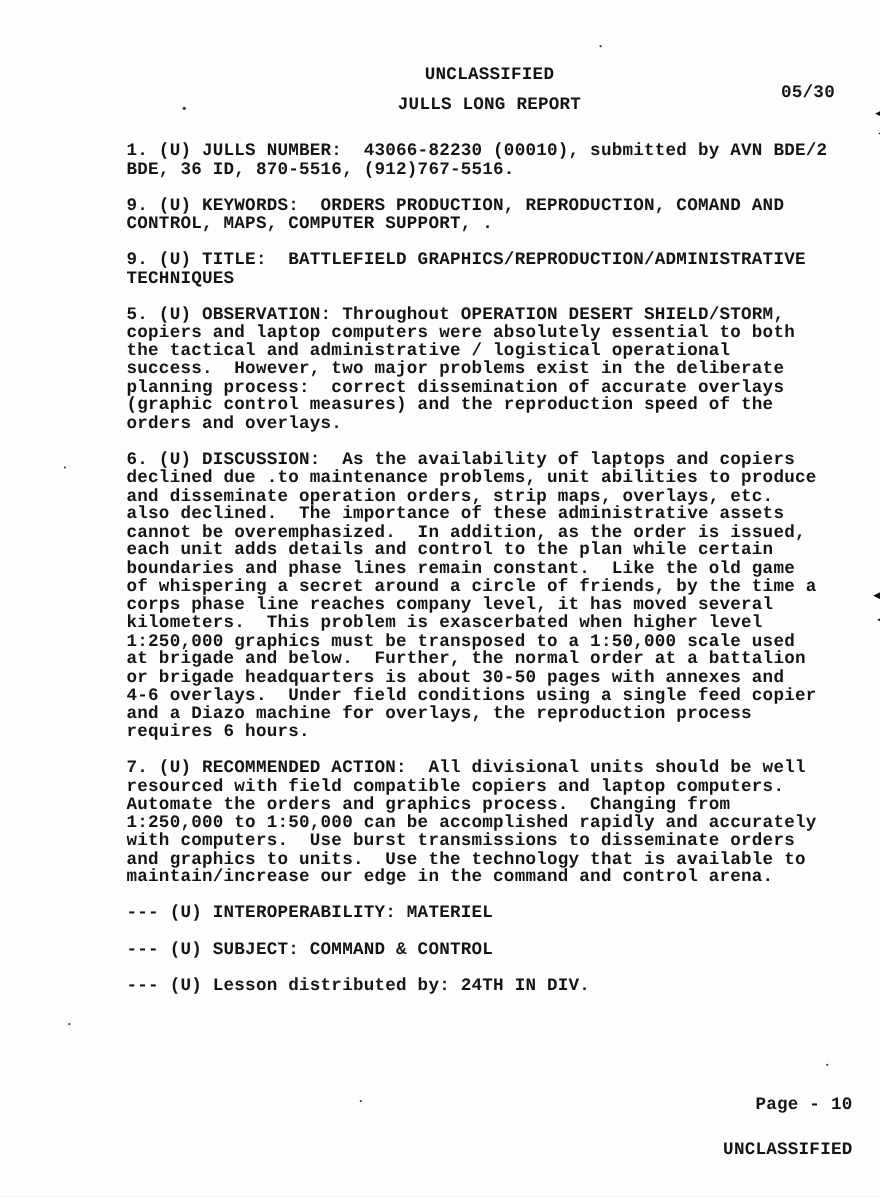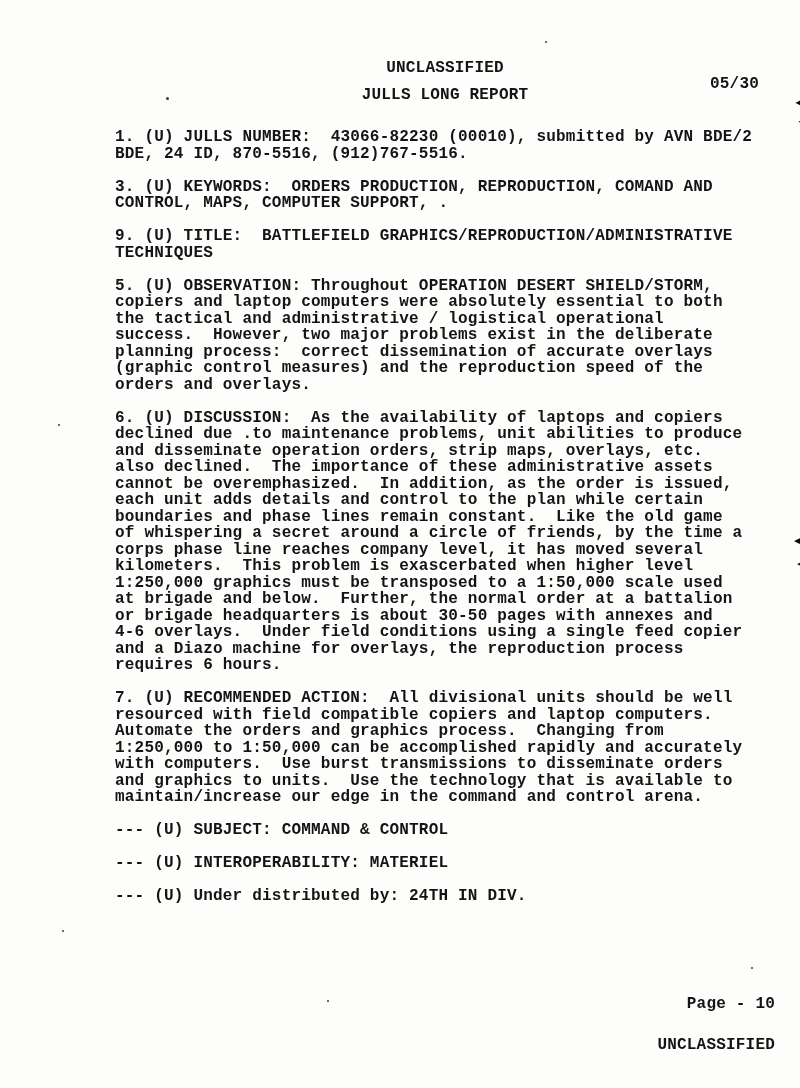--- a/index.html
+++ b/index.html
@@ -79,22 +79,22 @@
   <div class="date-stamp">05/30</div>
 
   <div class="content">
     <div class="cls-top">UNCLASSIFIED</div>
 
     <div class="report-title">JULLS LONG REPORT</div>
 
     <div class="doc-body">
 
     <p class="para">1. (U) JULLS NUMBER:  43066-82230 (00010), submitted by AVN BDE/2
-BDE, 24 ID, 870-5516, (912)767-5516.</p>
-        <p class="para">3. (U) KEYWORDS:  ORDERS PRODUCTION, REPRODUCTION, COMAND AND
+BDE, 36 ID, 870-5516, (912)767-5516.</p>
+        <p class="para">9. (U) KEYWORDS:  ORDERS PRODUCTION, REPRODUCTION, COMAND AND
 CONTROL, MAPS, COMPUTER SUPPORT, .</p>
         <p class="para">9. (U) TITLE:  BATTLEFIELD GRAPHICS/REPRODUCTION/ADMINISTRATIVE
 TECHNIQUES</p>
         <p class="para">5. (U) OBSERVATION: Throughout OPERATION DESERT SHIELD/STORM,
 copiers and laptop computers were absolutely essential to both
 the tactical and administrative / logistical operational
 success.  However, two major problems exist in the deliberate
 planning process:  correct dissemination of accurate overlays
 (graphic control measures) and the reproduction speed of the
 orders and overlays.</p>
@@ -114,23 +114,23 @@
 4-6 overlays.  Under field conditions using a single feed copier
 and a Diazo machine for overlays, the reproduction process
 requires 6 hours.</p>
         <p class="para">7. (U) RECOMMENDED ACTION:  All divisional units should be well
 resourced with field compatible copiers and laptop computers.
 Automate the orders and graphics process.  Changing from
 1:250,000 to 1:50,000 can be accomplished rapidly and accurately
 with computers.  Use burst transmissions to disseminate orders
 and graphics to units.  Use the technology that is available to
 maintain/increase our edge in the command and control arena.</p>
+        <p class="para">--- (U) INTEROPERABILITY: MATERIEL</p>
         <p class="para">--- (U) SUBJECT: COMMAND &amp; CONTROL</p>
-        <p class="para">--- (U) INTEROPERABILITY: MATERIEL</p>
-        <p class="para">--- (U) Under distributed by: 24TH IN DIV.</p>
+        <p class="para">--- (U) Lesson distributed by: 24TH IN DIV.</p>
       </div>
   </div>
 
   <div class="footer">
     <div class="page-number">Page - 10</div>
     <div class="cls-bottom">UNCLASSIFIED</div>
   </div>
 
   <span class="artifact artifact-1">◀</span>
   <span class="artifact artifact-2">◀</span>

